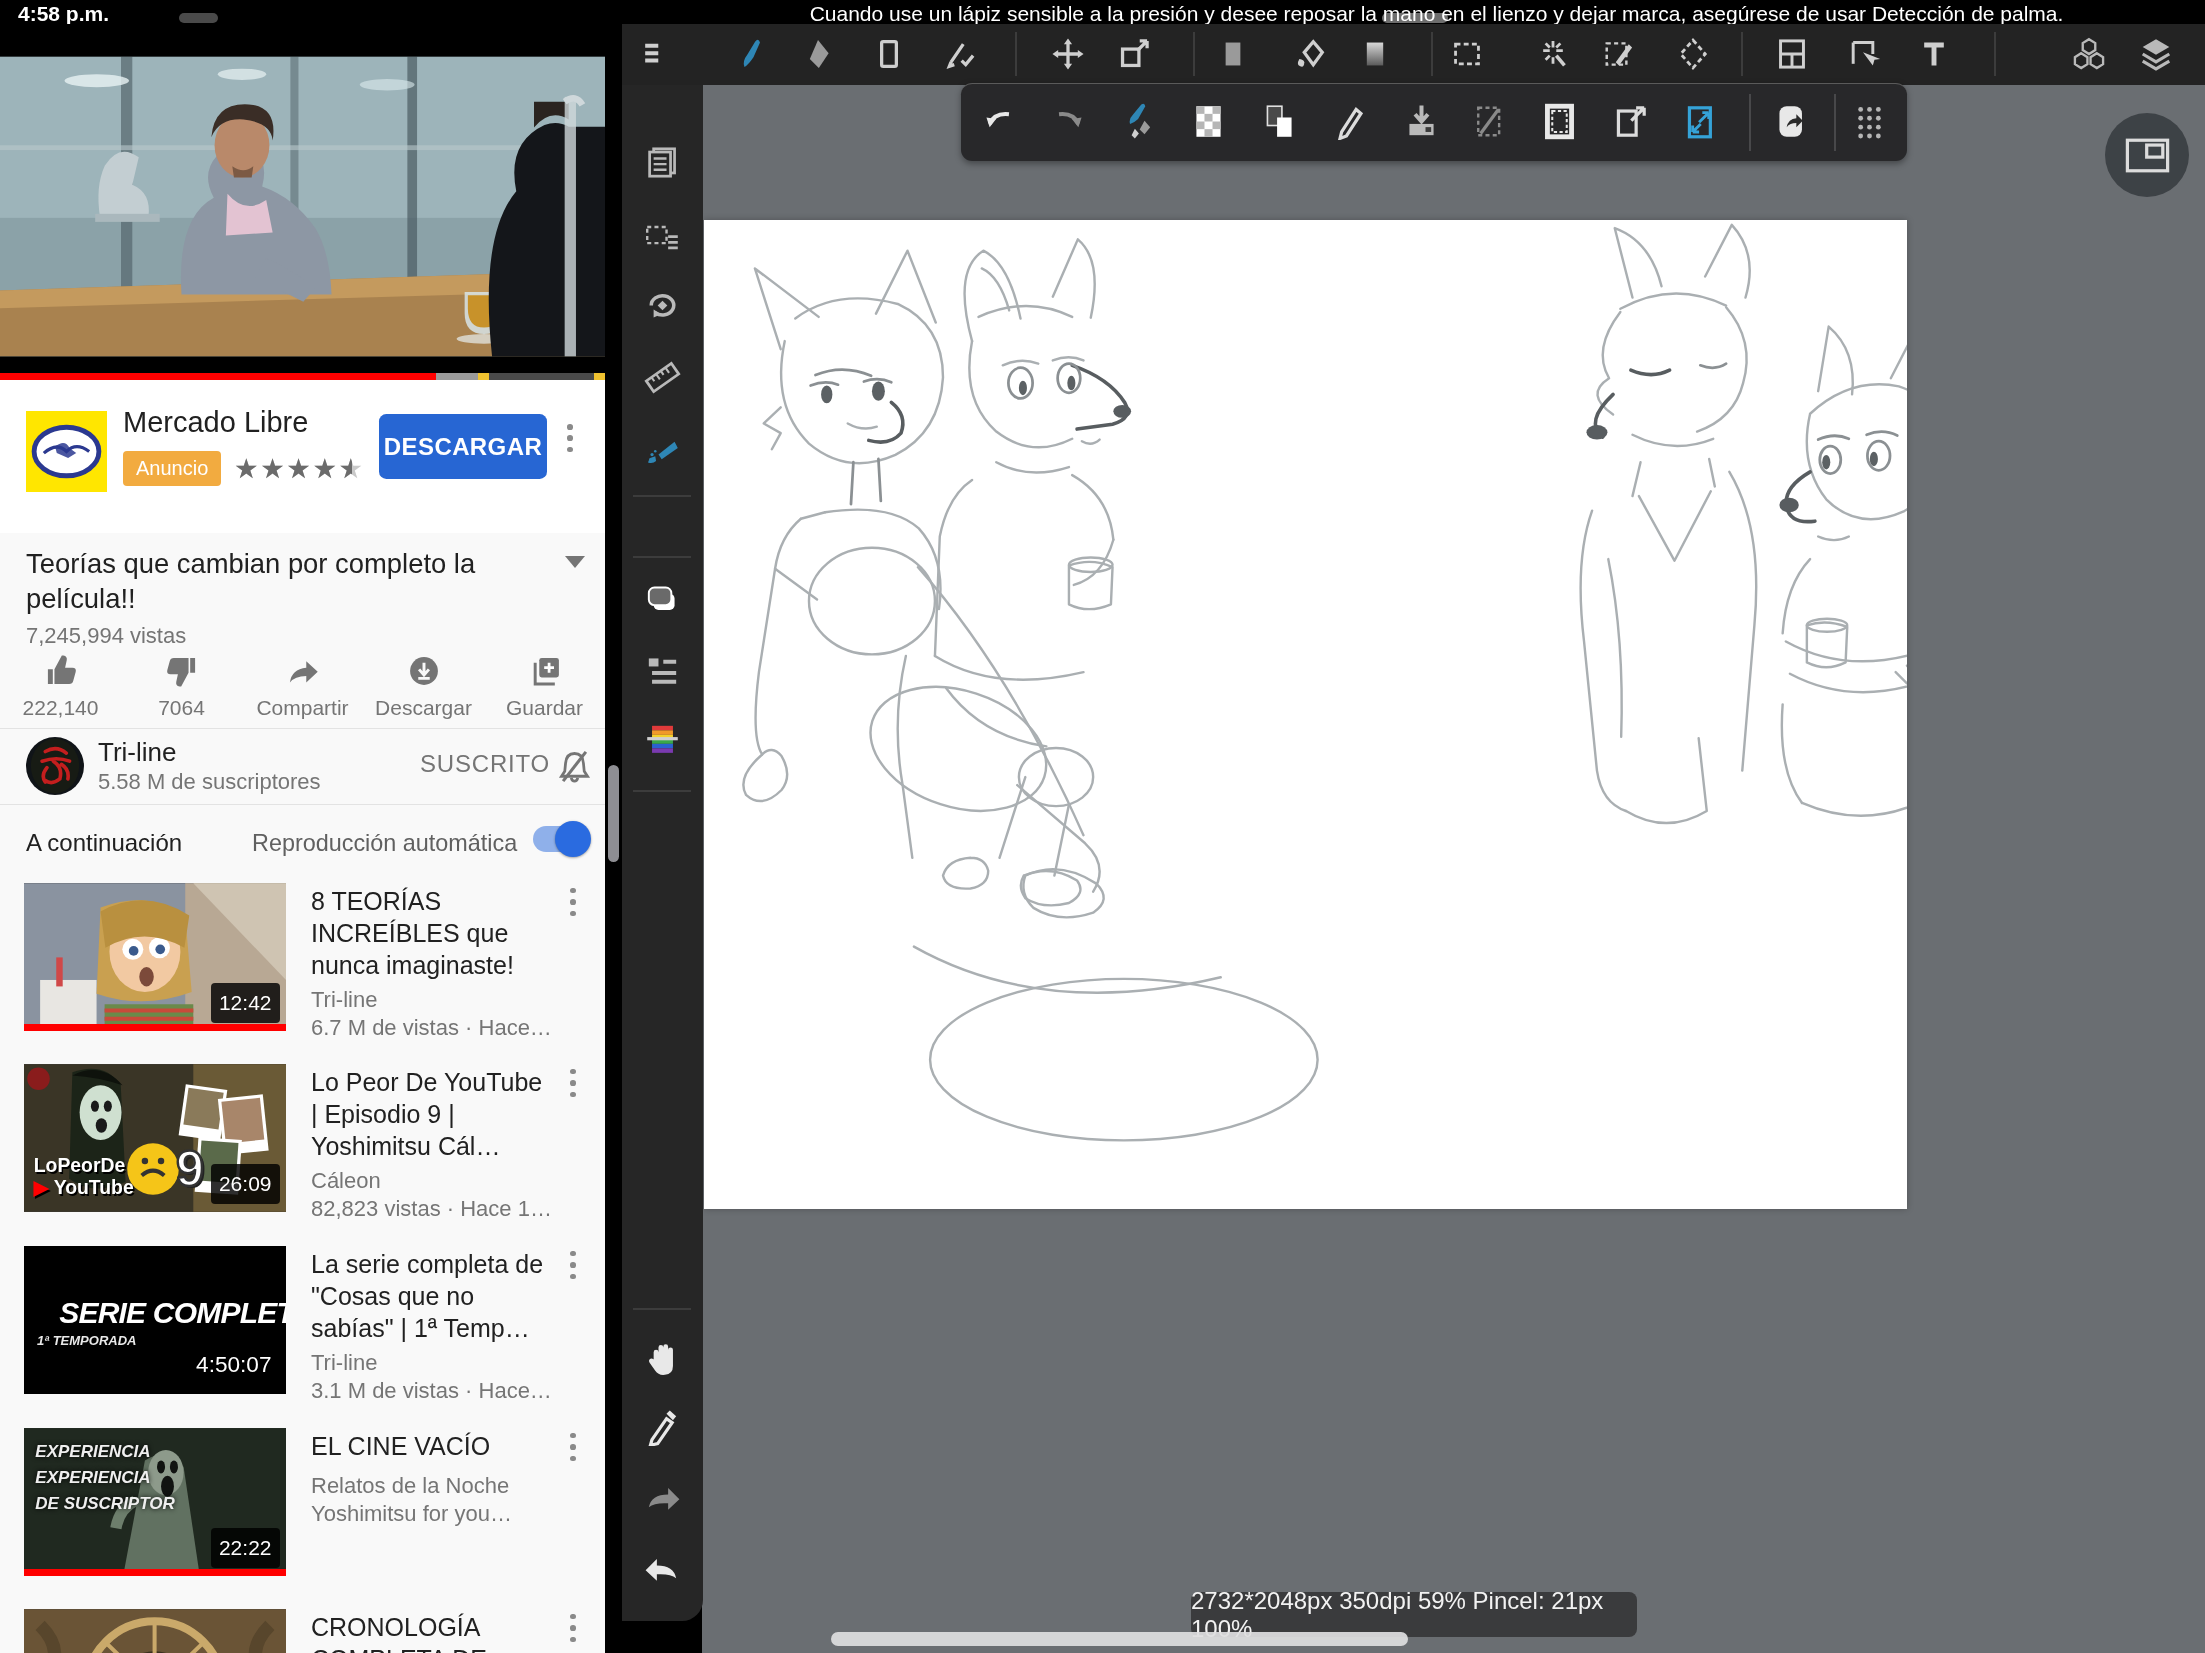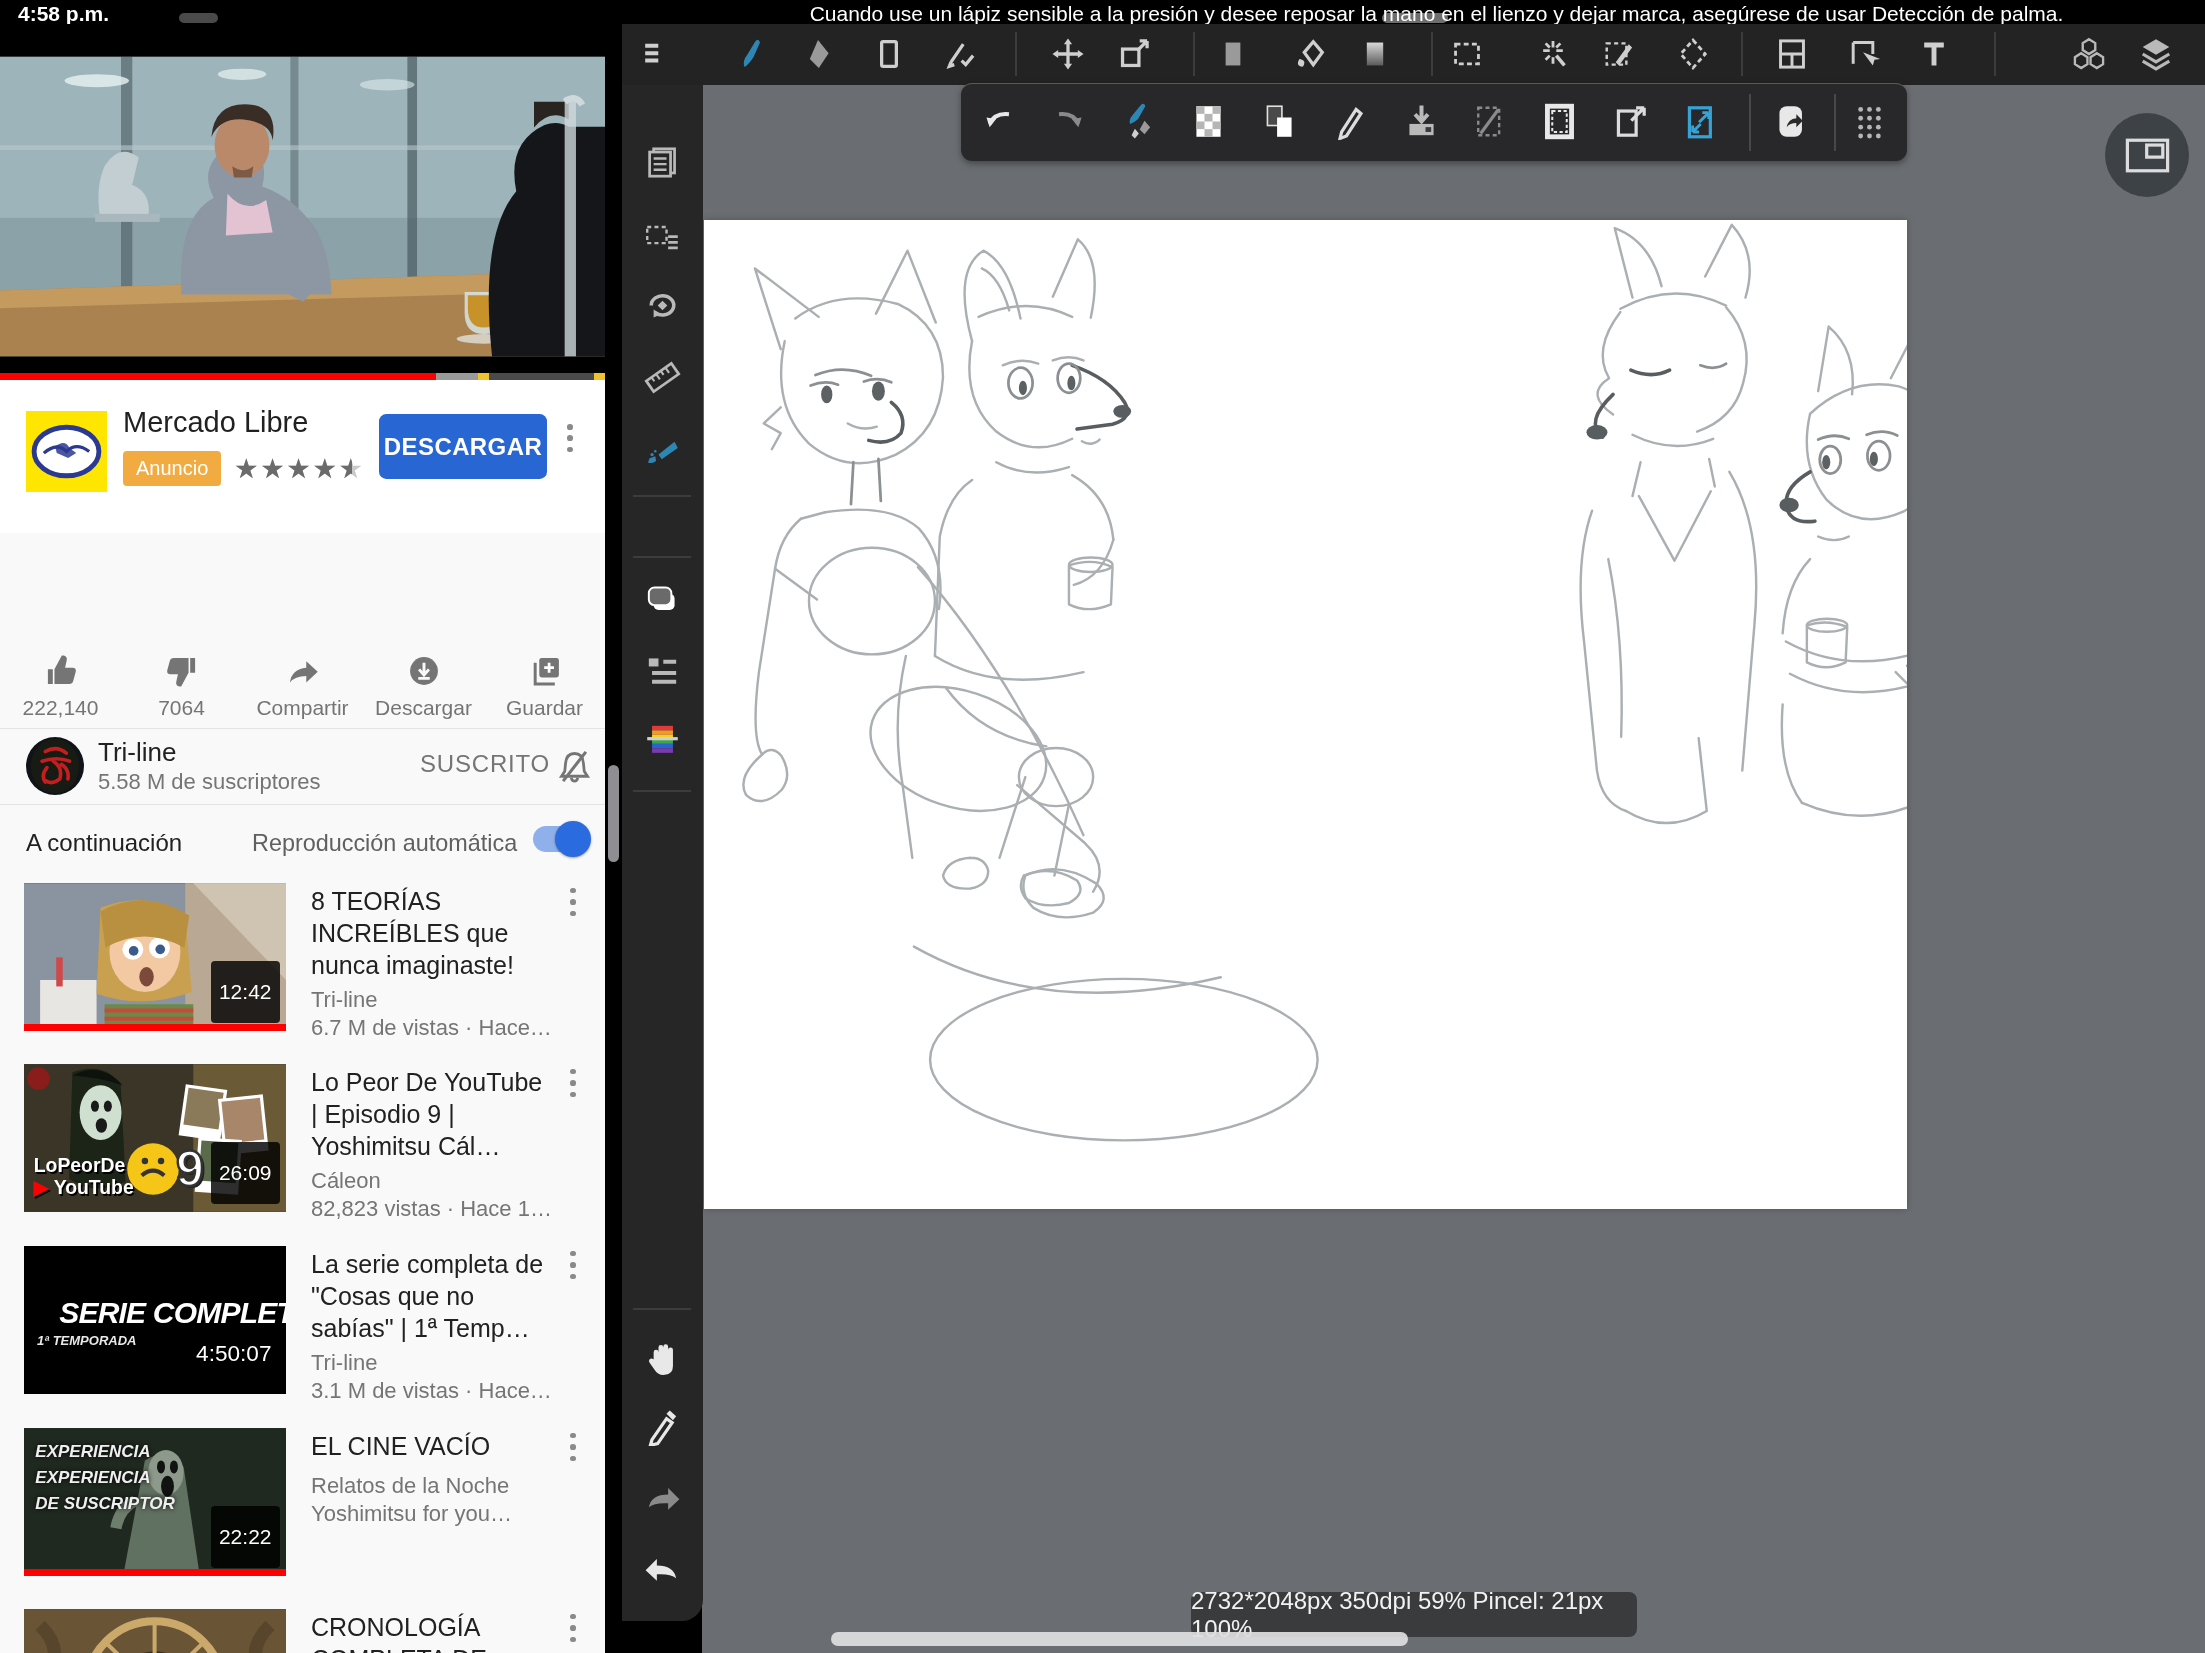--- a/index.html
+++ b/index.html
@@ -40,21 +40,21 @@
   .ch-name{left:98px;top:8px;font-size:26px;color:#212121;}
   .ch-subs{left:98px;top:40px;font-size:22px;color:#757575;}
   .ch-sub{left:420px;top:21px;font-size:24px;color:#757575;font-weight:500;letter-spacing:0.8px;}
   #upnext{left:0;top:781px;width:605px;height:77px;background:#f9f9f9;}
   .un-l{left:26px;top:24px;font-size:24px;color:#212121;}
   .un-a{left:252px;top:25px;font-size:23.4px;color:#606060;}
   .toggle{left:533px;top:21px;width:53px;height:26px;border-radius:13px;background:#8fb0ea;}
   .knob{position:absolute;right:-4.8px;top:-4.8px;width:36px;height:36px;border-radius:50%;background:#2a6be0;box-shadow:0 0.8px 2.4px rgba(0,0,0,.4);}
   .vitem{left:0;width:605px;height:182px;background:#f9f9f9;}
   .thumb{left:24px;top:0;width:262px;height:148px;background:#444;overflow:hidden;}
-  .dur{position:absolute;right:6.5px;bottom:8px;background:rgba(0,0,0,.82);color:#fff;font-size:21px;padding:19px 8px;border-radius:4px;}
+  .dur{position:absolute;right:6.5px;bottom:8px;background:rgba(0,0,0,.82);color:#fff;font-size:21px;padding:8px 8px;border-radius:4px;}
   .redbar{position:absolute;left:0;bottom:0;width:100%;height:7.3px;background:#f00;}
   .vi-title{left:311px;top:1.6px;width:234px;font-size:25px;line-height:32px;color:#212121;}
   .vi-ch{left:311px;font-size:22px;line-height:28px;color:#757575;}
   .vi-meta{left:311px;font-size:22px;color:#757575;width:242px;white-space:nowrap;overflow:hidden;}
   .vi-dots{left:570px;top:4.8px;}
   
   #split{left:605px;top:24px;width:16px;height:1629px;background:#000;}
   #yscroll{left:608px;top:765px;width:10.5px;height:97px;border-radius:5.7px;background:#8e8e93;}
   
   #topbar{left:622px;top:24px;width:1584px;height:61px;background:#232323;}
@@ -153,20 +153,25 @@
       </div>
       <div class="abs ad-gratis">GRATIS</div>
       <div class="abs ad-cta">DESCARGAR</div>
       <div class="abs dots" style="left:567px;top:44px;">
           <i></i>
           <i></i>
           <i></i>
         </div>
     </div>
 
+    <div id="titlerow" class="abs">
+      <div class="abs v-title">Teorías que cambian por completo la película!!</div>
+      <div class="abs chev"></div>
+      <div class="abs v-views">7,245,994 vistas</div>
+    </div>
 
     <div id="actions" class="abs">
       <div class="act">
         <svg width="36" height="36" viewBox="0 0 44 44">
             <path d="M6,20 h6 v18 h-6 z M14,38 h18 q4,0 5,-4 l3,-11 q1,-5 -4,-5 h-9 l2,-9 q1,-5 -4,-6 l-2,0 -9,17 z" fill="#757575"></path>
           </svg>
         <span class="lbl">222,140</span>
       </div>
       <div class="act">
         <svg width="36" height="36" viewBox="0 0 44 44">

